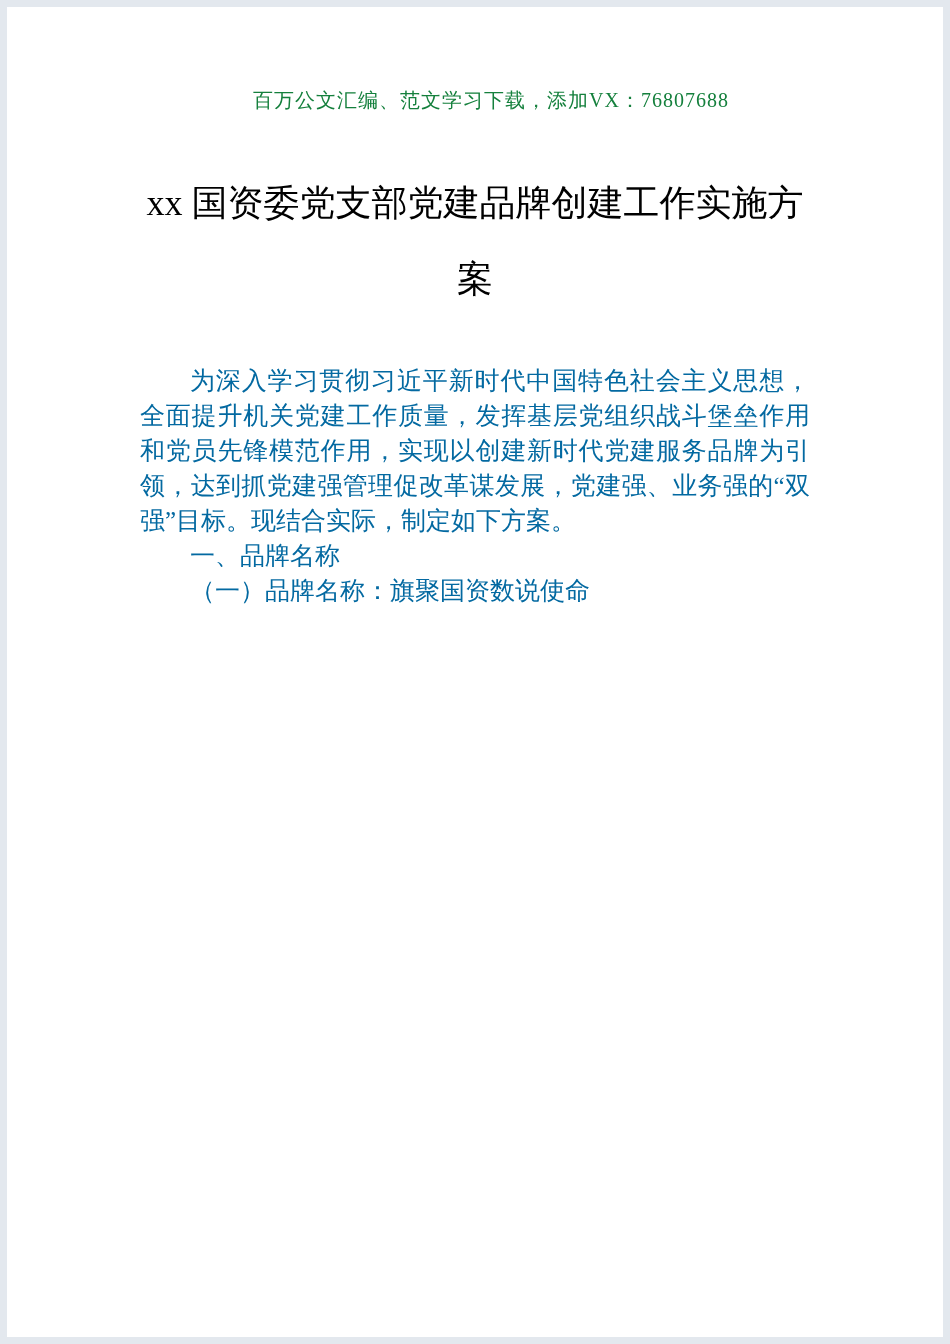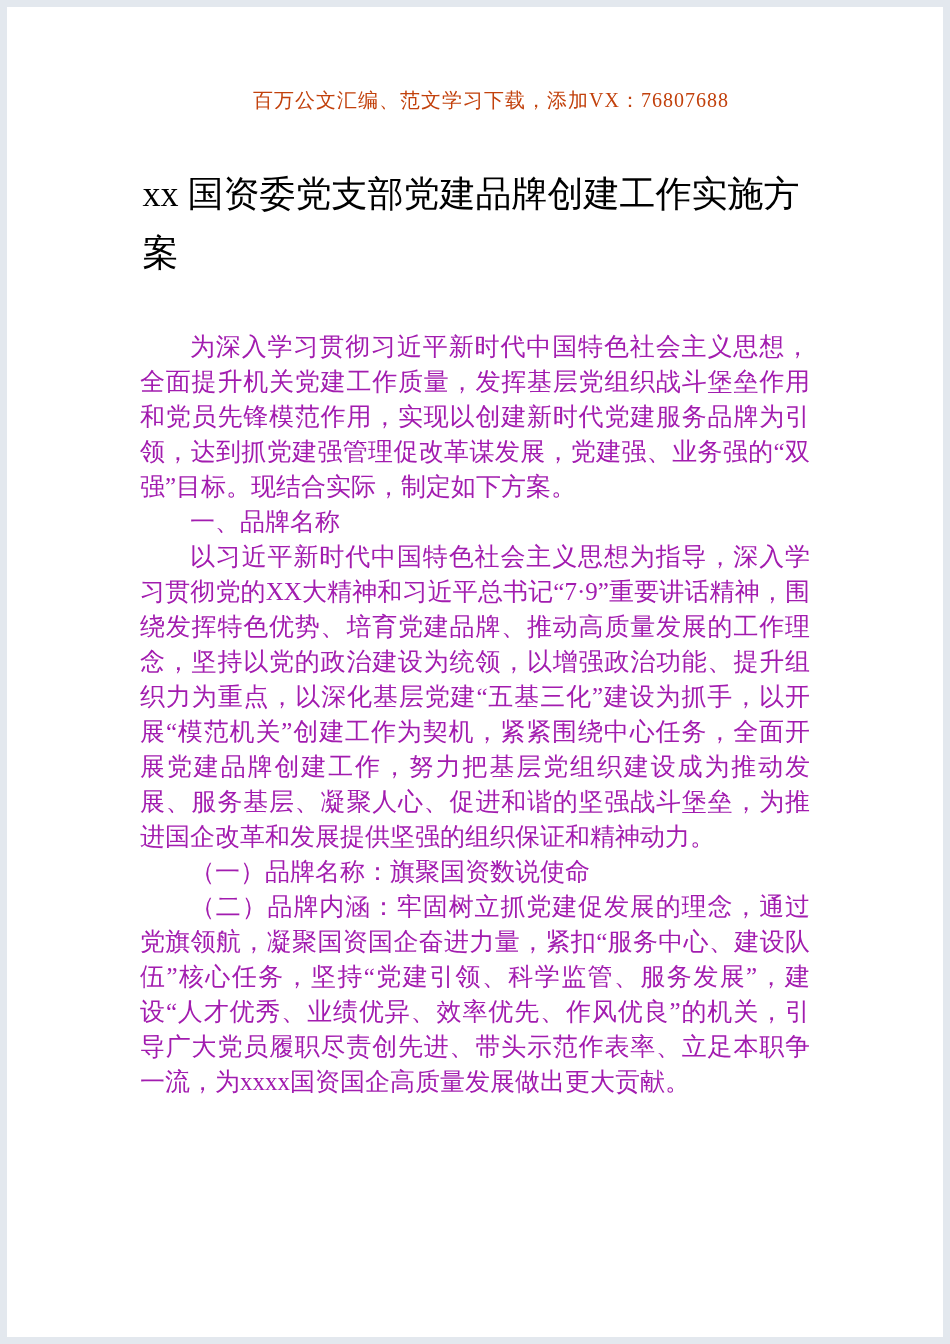--- a/index.html
+++ b/index.html
@@ -27,50 +27,48 @@
   .header-notice {
     text-align: center;
     font-size: 20px;
     line-height: 26px;
     letter-spacing: 1px;
     font-weight: normal;
   }
   .doc-title {
     width: 665px;
     margin: 52px auto 0 auto;
-    text-align: left;
+    text-align: center;
     font-size: 36px;
-    line-height: 59px;
+    line-height: 76px;
     font-weight: normal;
     color: #000000;
   }
   .content {
     width: 670px;
     margin: 46px auto 0 auto;
     font-size: 25px;
     line-height: 35px;
-    color: #a21caf;
+    color: #0369a1;
     text-align: justify;
   }
   .para {
     margin: 0;
     text-indent: 2em;
     font-weight: normal;
   }
 </style>
 </head>
 <body>
 
 <div class="page">
 
-  <div class="header-notice" style="color: #c2410c; margin-left: 32px;">百万公文汇编、范文学习下载，添加VX：76807688</div>
+  <div class="header-notice" style="color: #15803d; margin-left: 32px;">百万公文汇编、范文学习下载，添加VX：76807688</div>
 
   <h1 class="doc-title">xx 国资委党支部党建品牌创建工作实施方案</h1>
 
   <div class="content">
     <p class="para">为深入学习贯彻习近平新时代中国特色社会主义思想，全面提升机关党建工作质量，发挥基层党组织战斗堡垒作用和党员先锋模范作用，实现以创建新时代党建服务品牌为引领，达到抓党建强管理促改革谋发展，党建强、业务强的“双强”目标。现结合实际，制定如下方案。</p>
     <p class="para">一、品牌名称</p>
-    <p class="para">以习近平新时代中国特色社会主义思想为指导，深入学习贯彻党的XX大精神和习近平总书记“7·9”重要讲话精神，围绕发挥特色优势、培育党建品牌、推动高质量发展的工作理念，坚持以党的政治建设为统领，以增强政治功能、提升组织力为重点，以深化基层党建“五基三化”建设为抓手，以开展“模范机关”创建工作为契机，紧紧围绕中心任务，全面开展党建品牌创建工作，努力把基层党组织建设成为推动发展、服务基层、凝聚人心、促进和谐的坚强战斗堡垒，为推进国企改革和发展提供坚强的组织保证和精神动力。</p>
     <p class="para">（一）品牌名称：旗聚国资数说使命</p>
-    <p class="para">（二）品牌内涵：牢固树立抓党建促发展的理念，通过党旗领航，凝聚国资国企奋进力量，紧扣“服务中心、建设队伍”核心任务，坚持“党建引领、科学监管、服务发展”，建设“人才优秀、业绩优异、效率优先、作风优良”的机关，引导广大党员履职尽责创先进、带头示范作表率、立足本职争一流，为xxxx国资国企高质量发展做出更大贡献。</p>
   </div>
 
 </div>
 
 </body></html>

